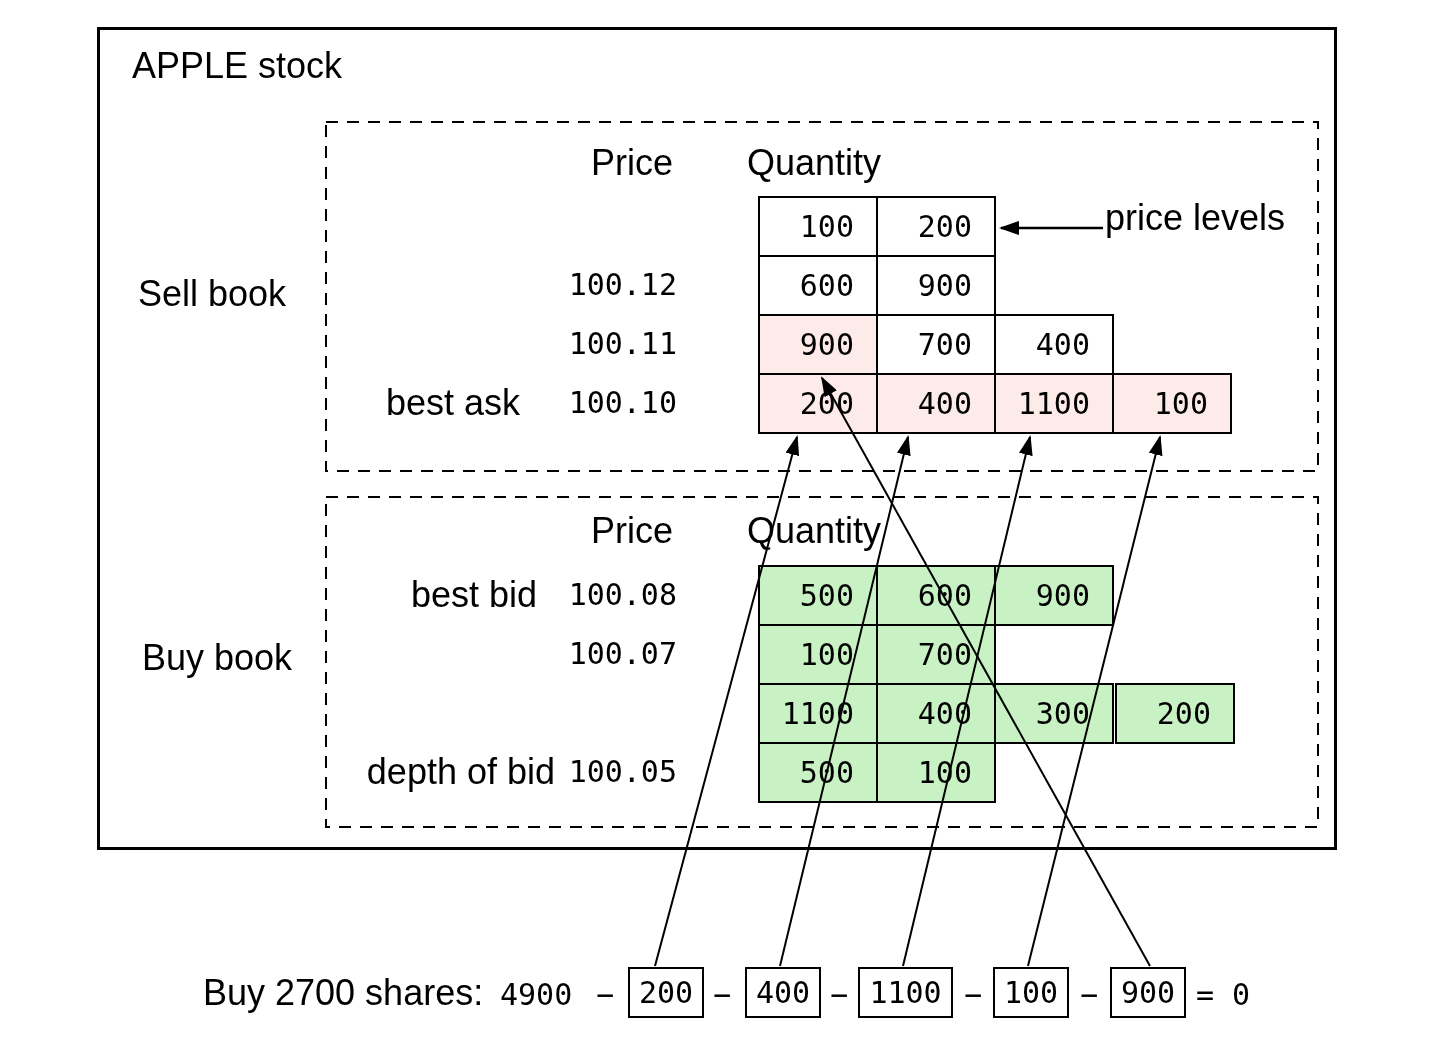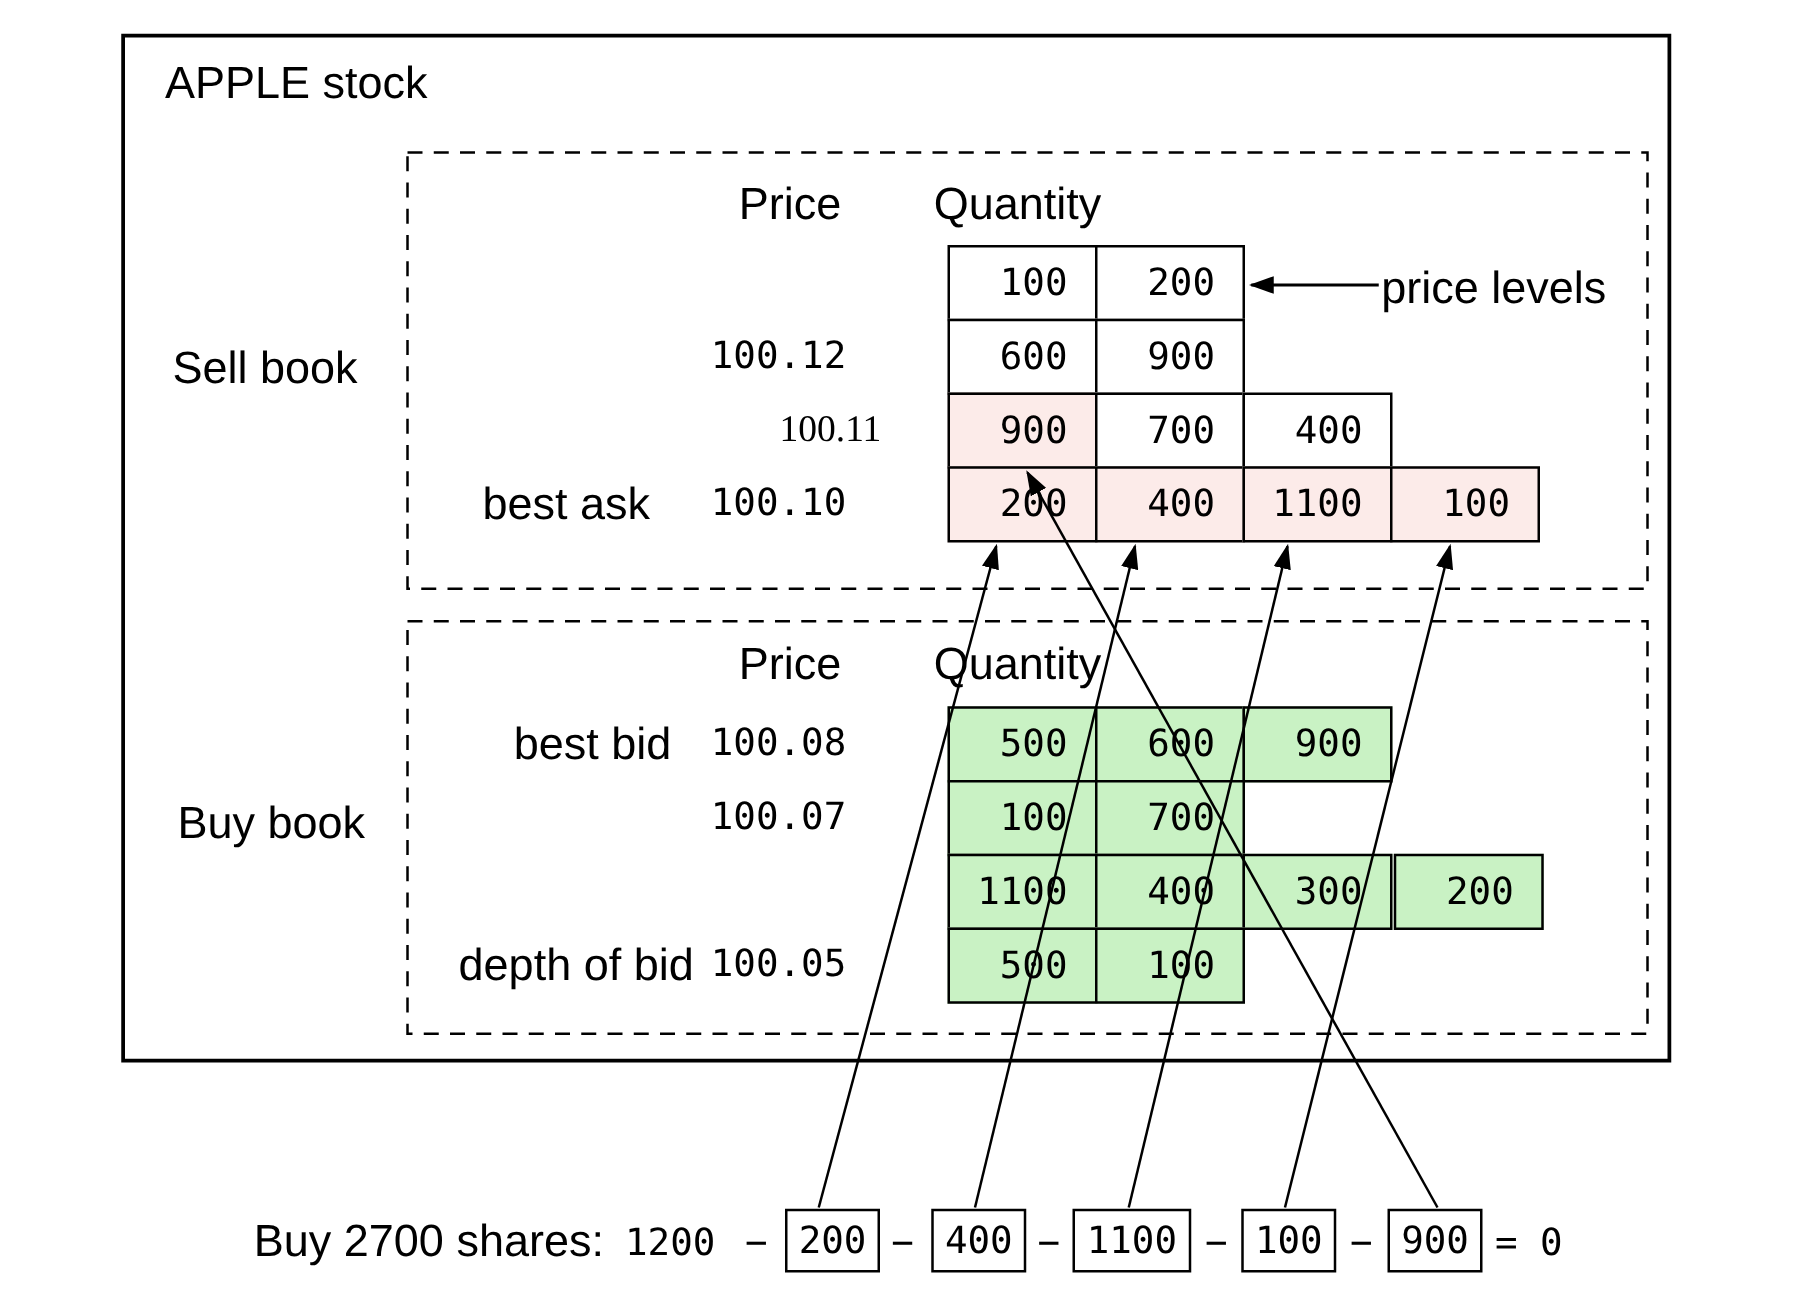--- a/index.html
+++ b/index.html
@@ -62,21 +62,21 @@
   <div class="abs sans" style="left:132px;top:48px;text-align:center;">APPLE stock</div>
   <div class="abs sans" style="left:138px;top:276px;">Sell book</div>
   <div class="abs sans" style="left:142px;top:640px;">Buy book</div>
 
   <div class="abs sans right" style="left:490px;top:145px;width:183px;">Price</div>
   <div class="abs sans" style="left:747px;top:145px;">Quantity</div>
 
   <div class="abs sans right" style="left:240px;top:385px;width:280px;">best ask</div>
 
   <div class="abs mono right" style="left:480px;top:267px;width:197px;">100.12</div>
-  <div class="abs mono right" style="left:508px;top:326px;width:197px;font-family:Liberation Serif, serif;">100.11</div>
+  <div class="abs mono right" style="left:480px;top:326px;width:197px;">100.11</div>
   <div class="abs mono right" style="left:480px;top:385px;width:197px;">100.10</div>
 
   <div class="abs book-row" style="left:758px;top:196px;">
       <div class="cell">100</div>
       <div class="cell">200</div>
     </div>
   <div class="abs book-row" style="left:758px;top:255px;">
       <div class="cell">600</div>
       <div class="cell">900</div>
     </div>
@@ -85,21 +85,21 @@
       <div class="cell">700</div>
       <div class="cell">400</div>
     </div>
   <div class="abs book-row" style="left:758px;top:373px;">
       <div class="cell ask-hl">200</div>
       <div class="cell ask-hl">400</div>
       <div class="cell ask-hl">1100</div>
       <div class="cell ask-hl">100</div>
     </div>
 
-  <div class="abs sans" style="left:1105px;top:212px;">price levels</div>
+  <div class="abs sans" style="left:1105px;top:200px;">price levels</div>
 
   <div class="abs sans right" style="left:490px;top:513px;width:183px;">Price</div>
   <div class="abs sans" style="left:747px;top:513px;">Quantity</div>
 
   <div class="abs sans right" style="left:240px;top:577px;width:297px;">best bid</div>
   <div class="abs sans right" style="left:240px;top:754px;width:315px;">depth of bid</div>
 
   <div class="abs mono right" style="left:480px;top:577px;width:197px;">100.08</div>
   <div class="abs mono right" style="left:480px;top:636px;width:197px;">100.07</div>
   <div class="abs mono right" style="left:480px;top:754px;width:197px;">100.05</div>
@@ -118,21 +118,21 @@
       <div class="cell bid">400</div>
       <div class="cell bid">300</div>
       <div class="cell bid detached">200</div>
     </div>
   <div class="abs book-row" style="left:758px;top:742px;">
       <div class="cell bid">500</div>
       <div class="cell bid">100</div>
     </div>
 
   <div class="abs sans" style="left:203px;top:975px;">Buy 2700 shares:</div>
-  <div class="abs mono" style="left:500px;top:977px;">1200</div>
+  <div class="abs mono" style="left:500px;top:977px;">4900</div>
 
   <div class="abs mono" style="left:596px;top:977px;">−</div>
   <div class="abs term-box" style="left:628px;top:967px;width:76px;">200</div>
   <div class="abs mono" style="left:713px;top:977px;">−</div>
   <div class="abs term-box" style="left:745px;top:967px;width:76px;">400</div>
   <div class="abs mono" style="left:830px;top:977px;">−</div>
   <div class="abs term-box" style="left:858px;top:967px;width:95px;">1100</div>
   <div class="abs mono" style="left:964px;top:977px;">−</div>
   <div class="abs term-box" style="left:993px;top:967px;width:76px;">100</div>
   <div class="abs mono" style="left:1080px;top:977px;">−</div>

